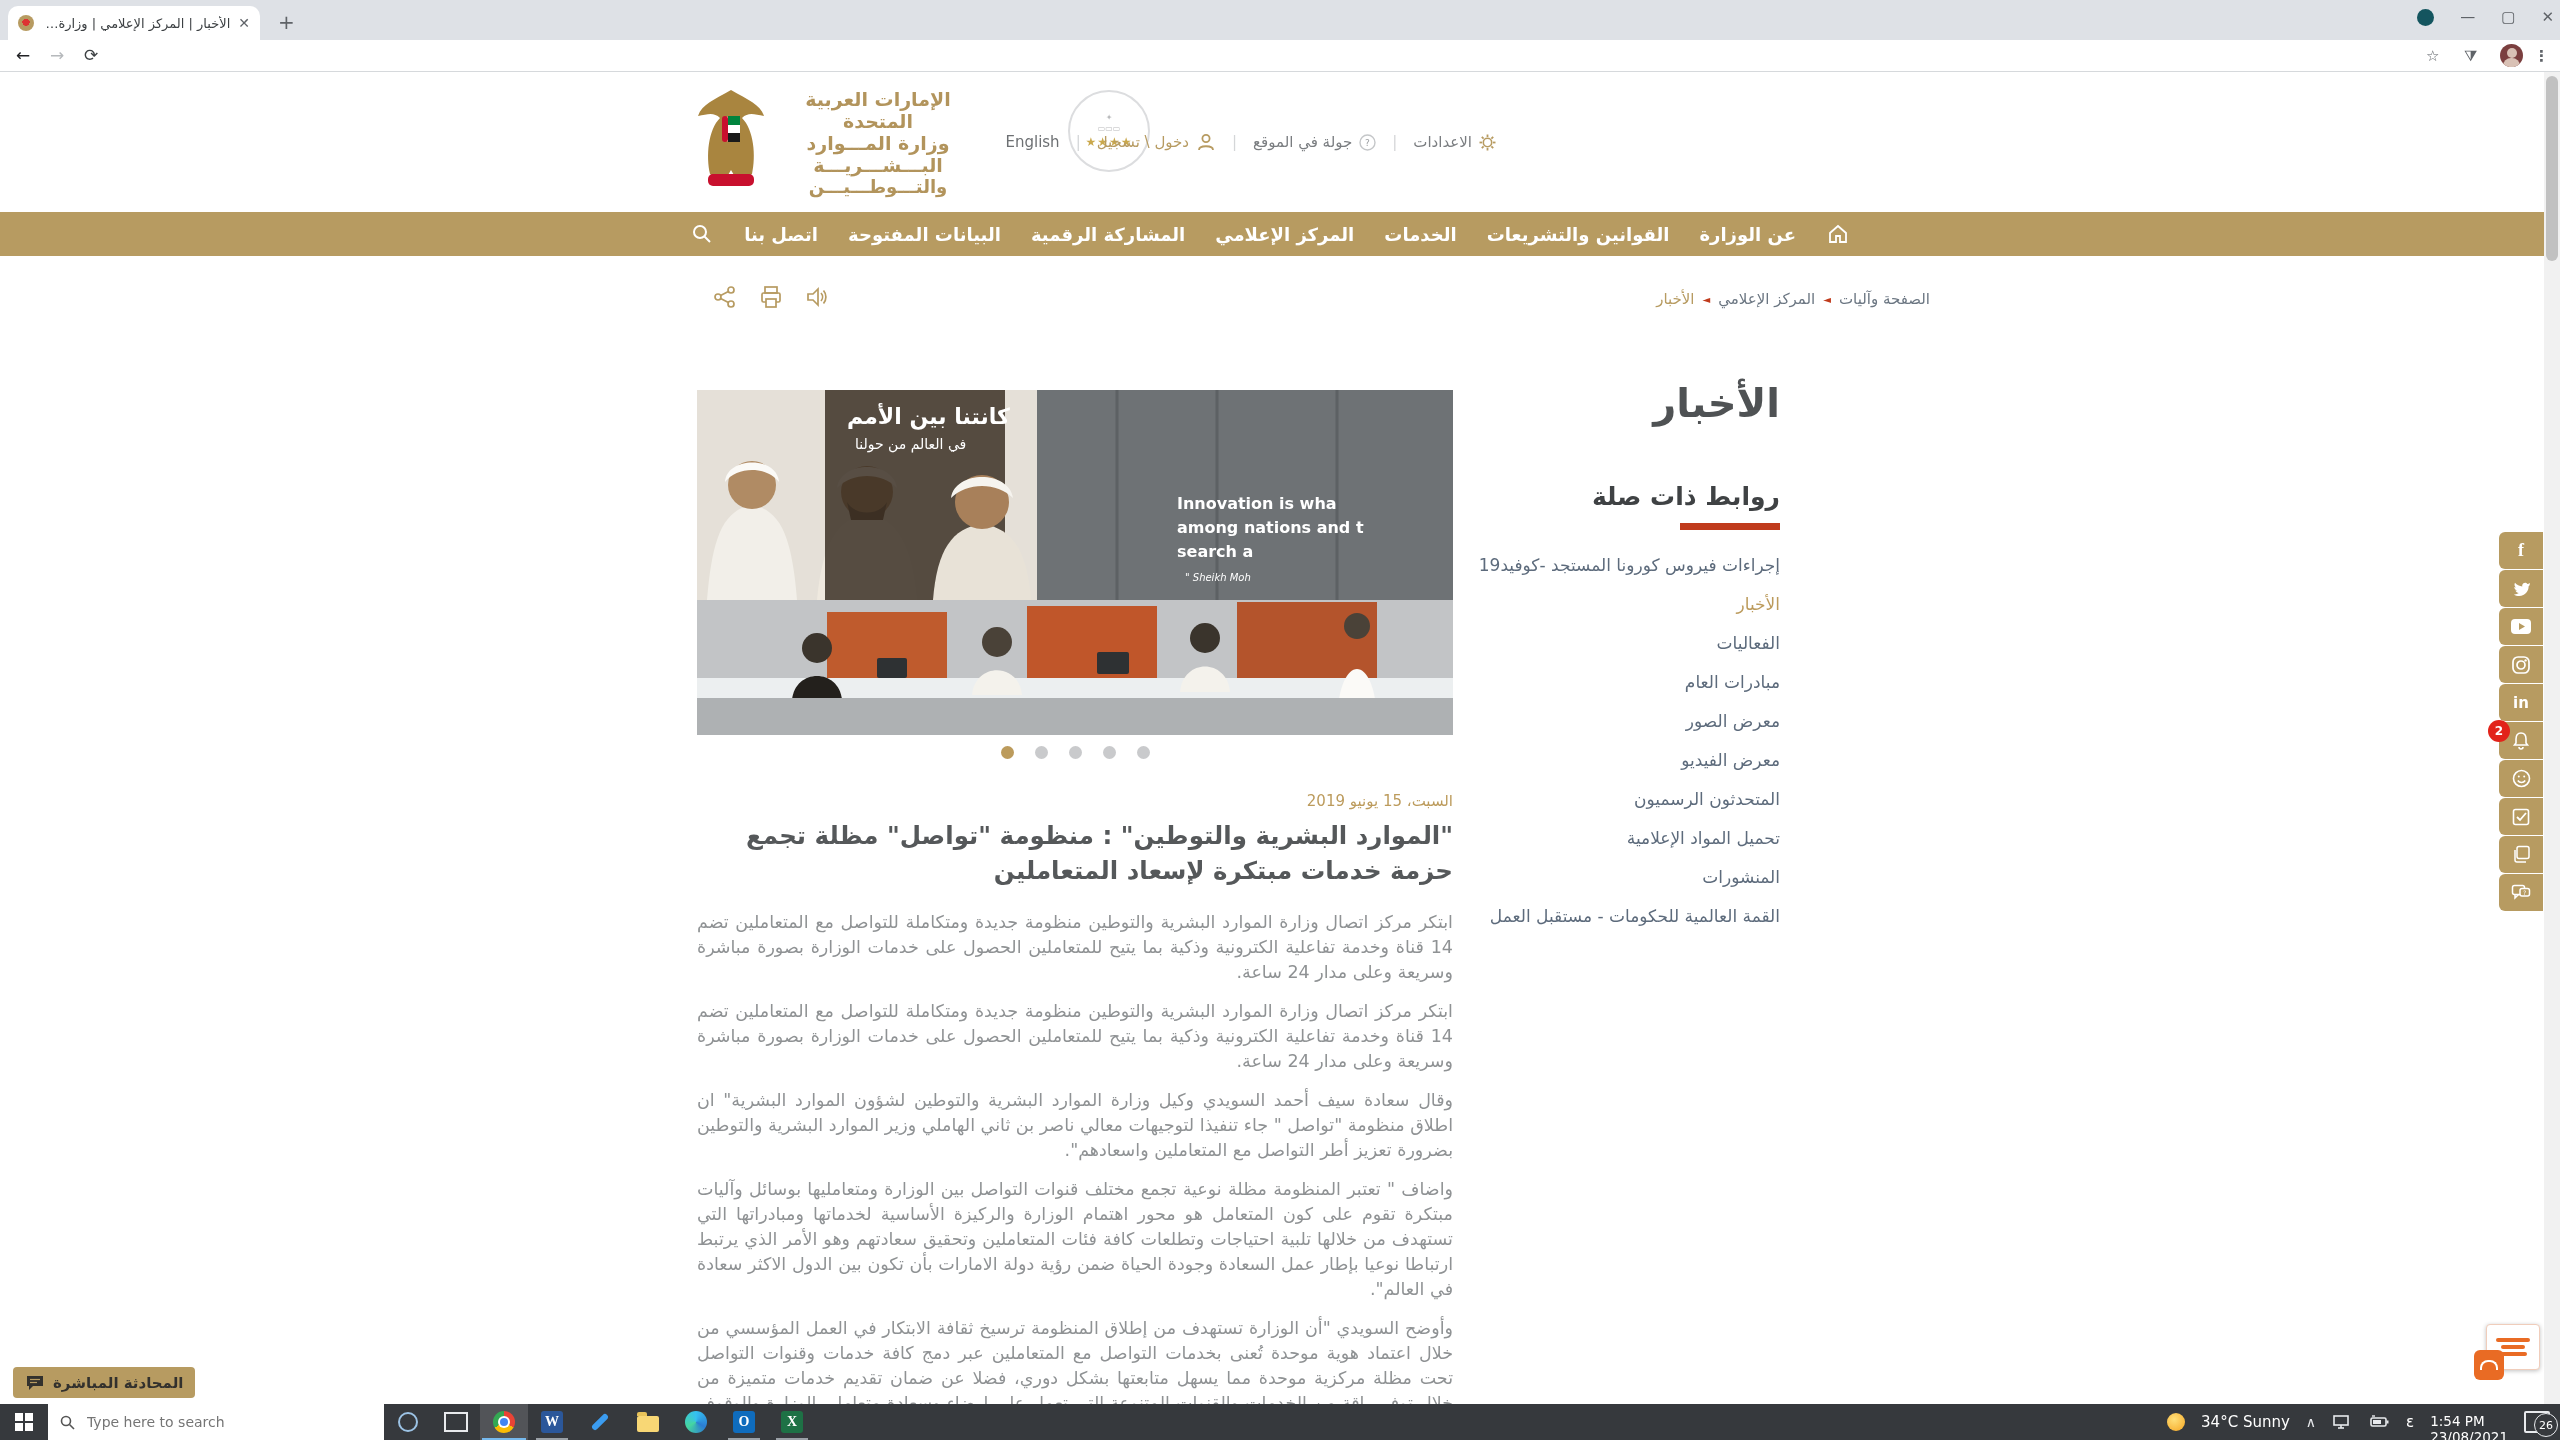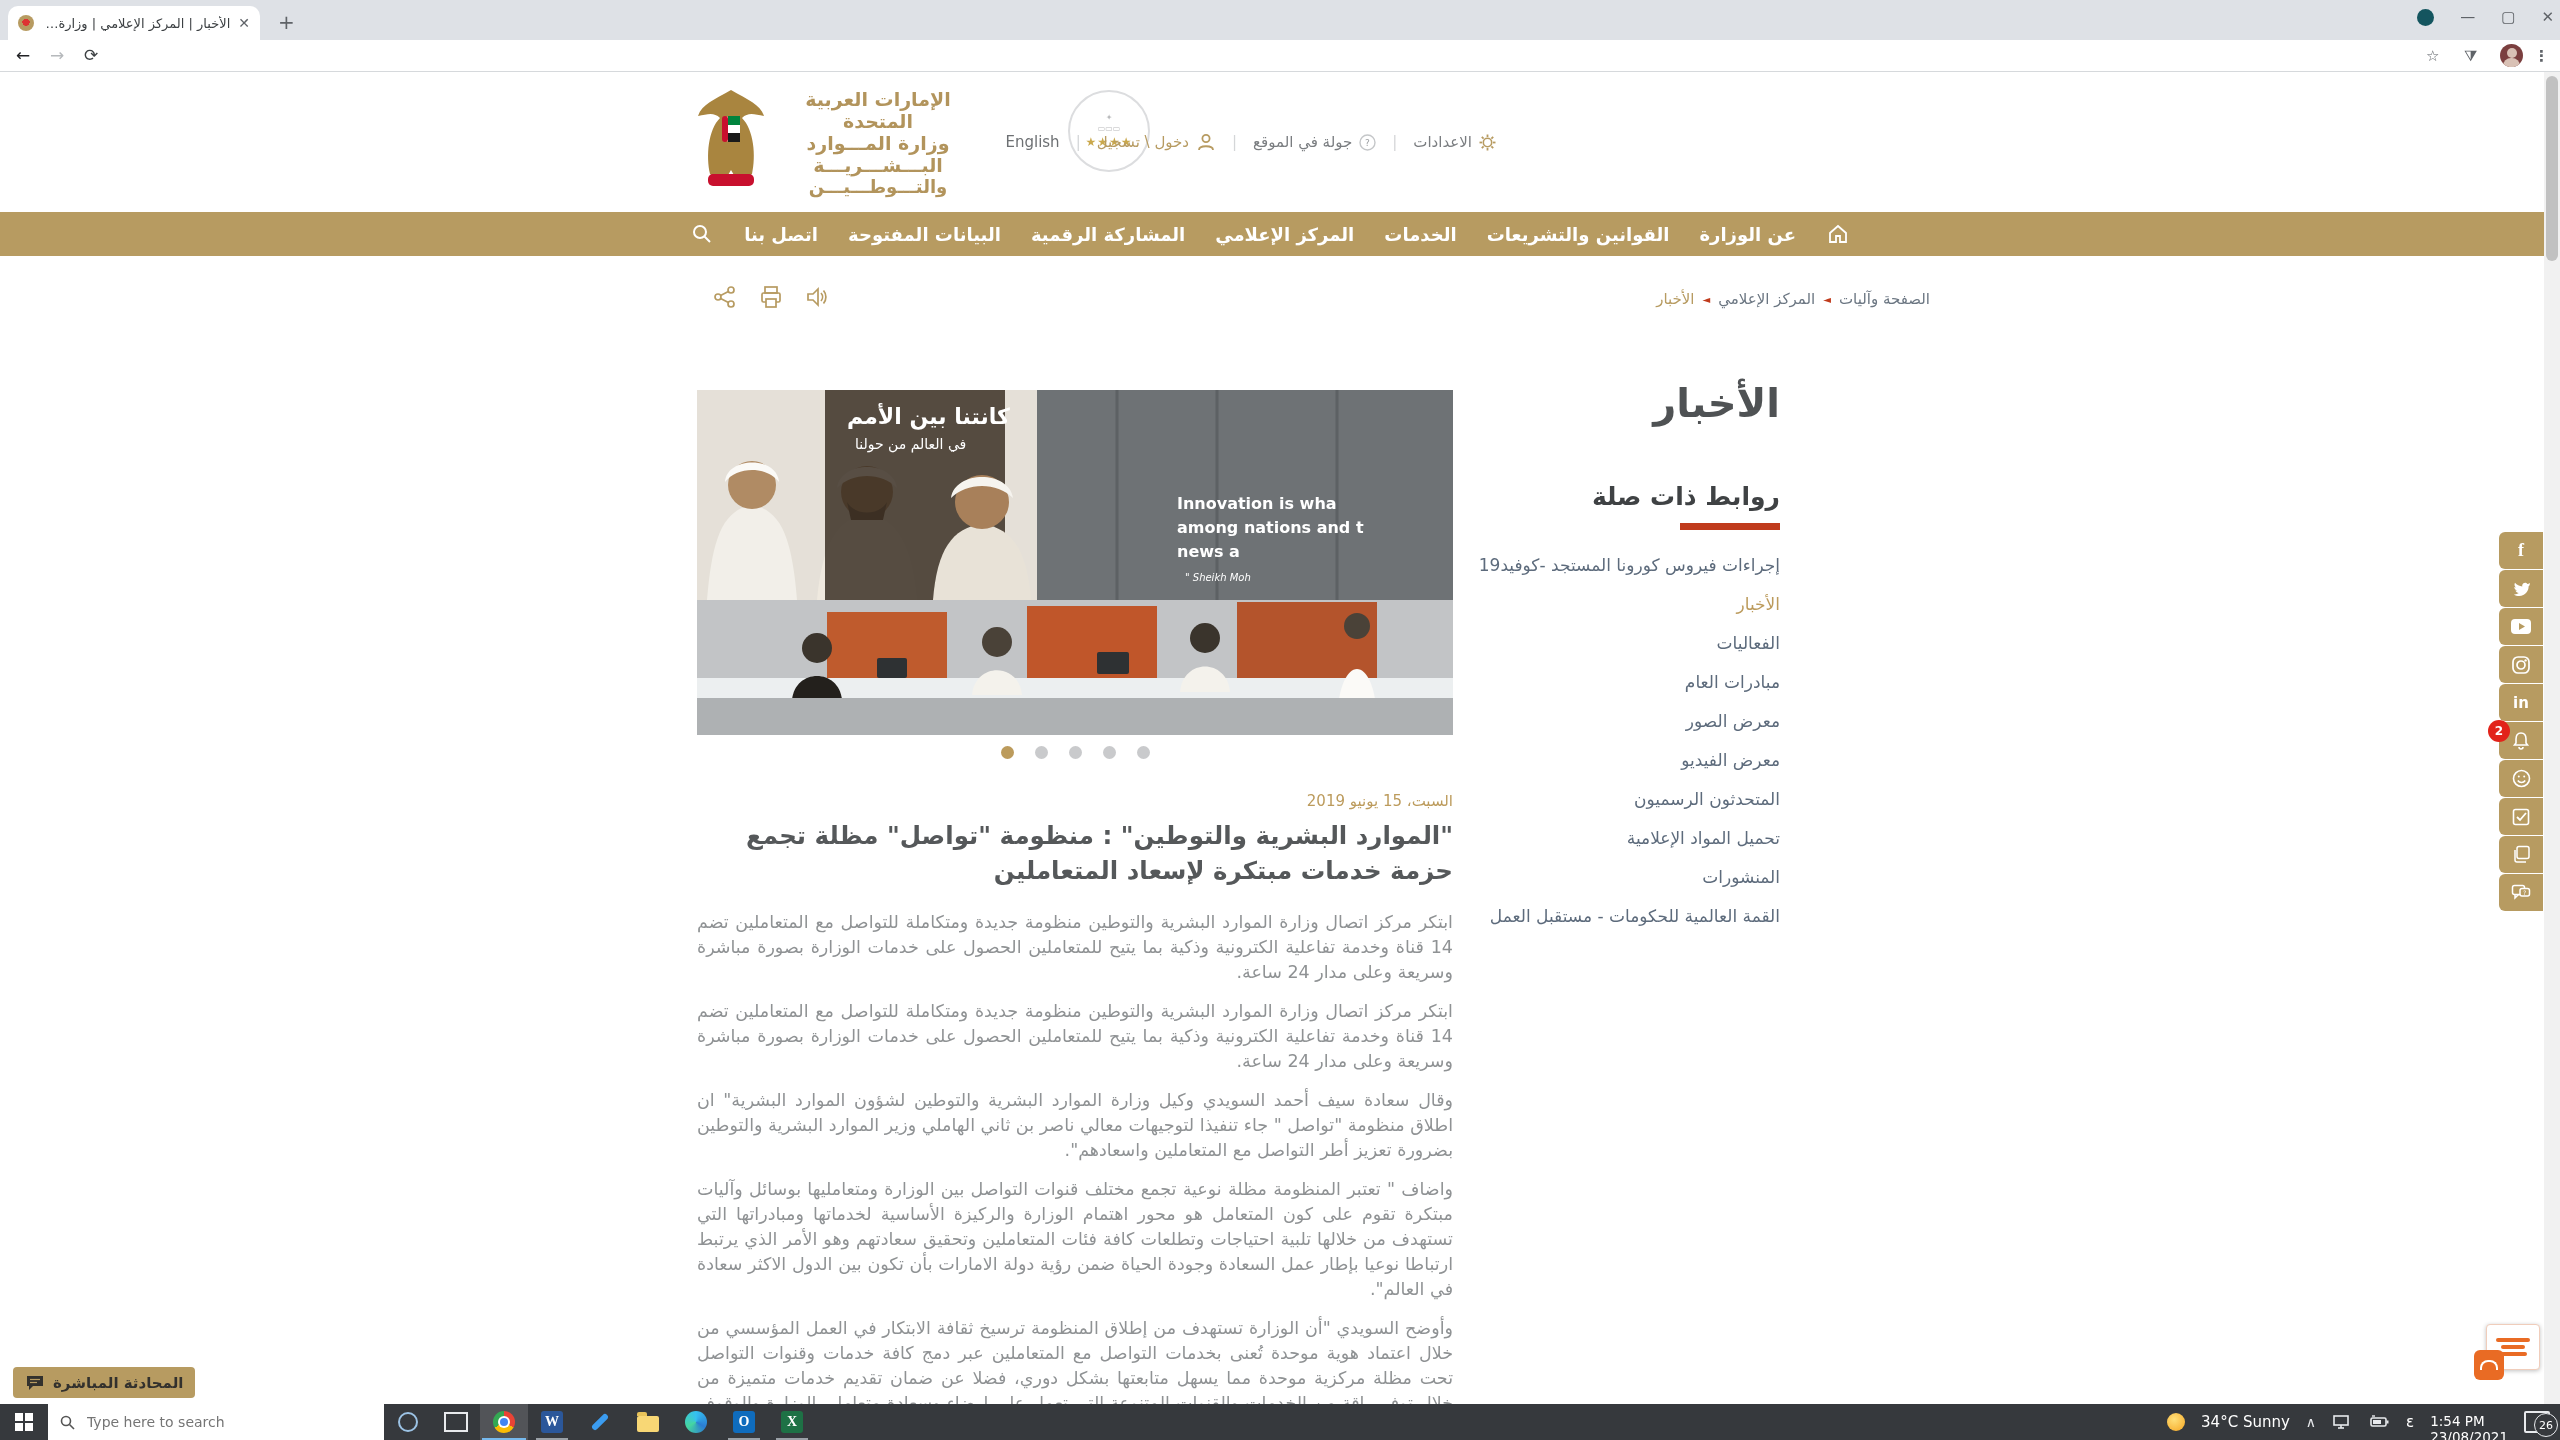--- a/index.html
+++ b/index.html
@@ -287,21 +287,21 @@
         <circle cx="508" cy="248" r="15" fill="#3a342c"></circle>
         <path d="M483 302 C486 268 530 268 533 302 Z" fill="#f4f2ec"></path>
         <circle cx="660" cy="236" r="13" fill="#4a4238"></circle>
         <path d="M640 330 C642 262 678 262 680 330 Z" fill="#fbfaf7"></path>
         <rect x="0" y="308" width="756" height="37" fill="#aeb1b3"></rect>
       </svg>
       <div class="car-overlay" style="left:150px;top:14px;font-size:22px;font-weight:bold;">كانتنا بين الأمم</div>
       <div class="car-overlay" style="left:158px;top:46px;font-size:14px;">في العالم من حولنا</div>
       <div class="car-overlay" style="left:480px;top:104px;font-size:16px;direction:ltr;font-weight:bold;">Innovation is wha</div>
       <div class="car-overlay" style="left:480px;top:128px;font-size:16px;direction:ltr;font-weight:bold;">among nations and t</div>
-      <div class="car-overlay" style="left:480px;top:152px;font-size:16px;direction:ltr;font-weight:bold;">news a</div>
+      <div class="car-overlay" style="left:480px;top:152px;font-size:16px;direction:ltr;font-weight:bold;">search a</div>
       <div class="car-overlay" style="left:488px;top:182px;font-size:10px;direction:ltr;font-style:italic;">" Sheikh Moh</div>
     </div>
     <div class="dots">
       <span class="dot active"></span>
       <span class="dot"></span>
       <span class="dot"></span>
       <span class="dot"></span>
       <span class="dot"></span>
     </div>
 

